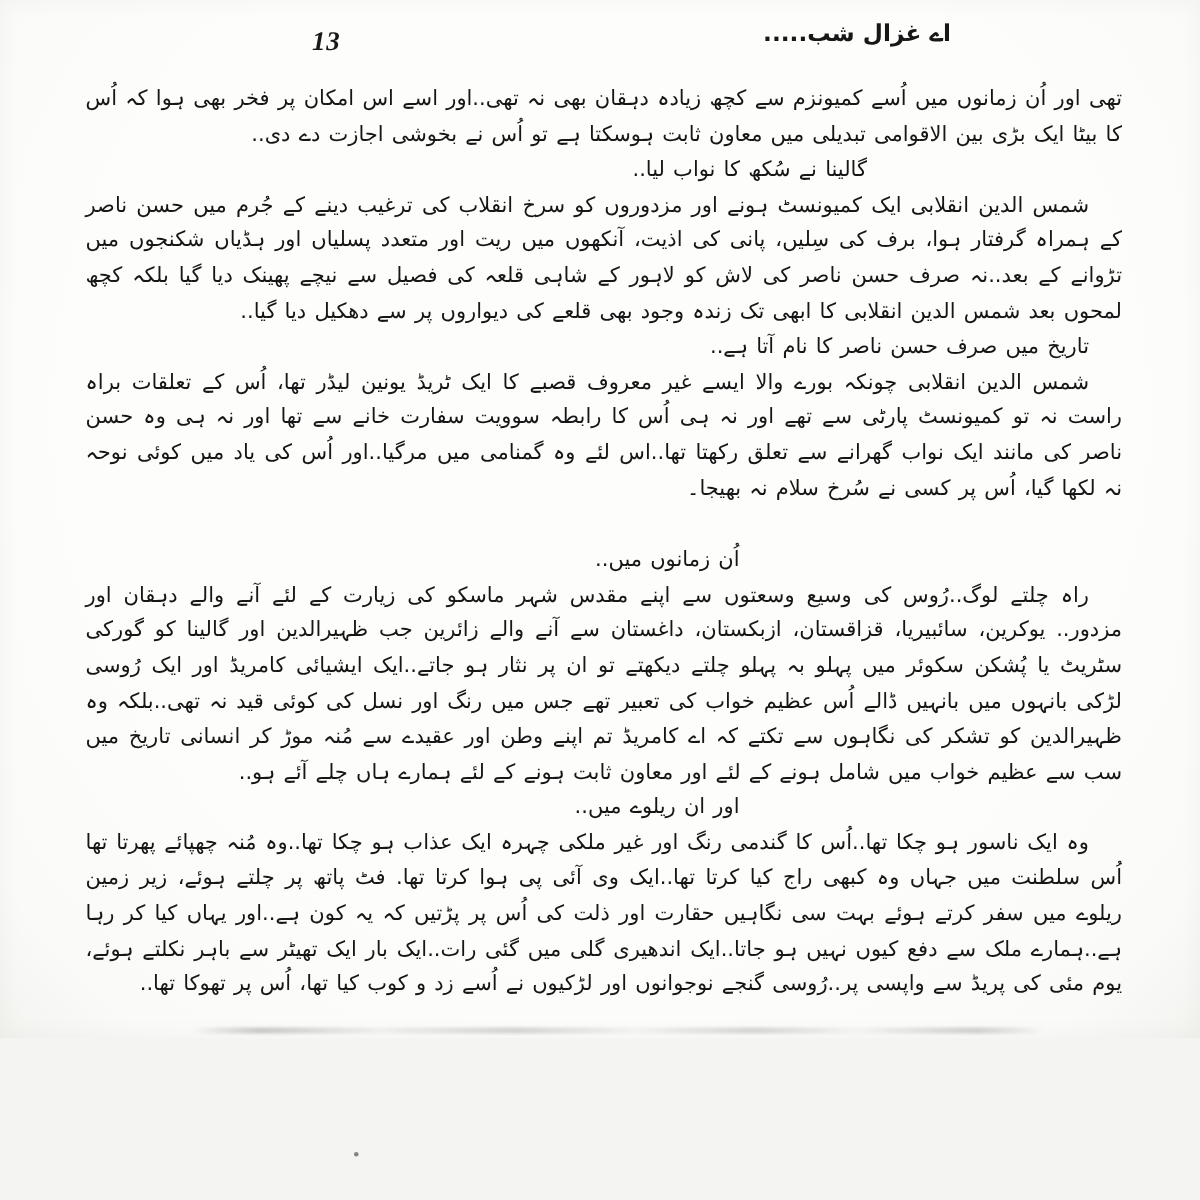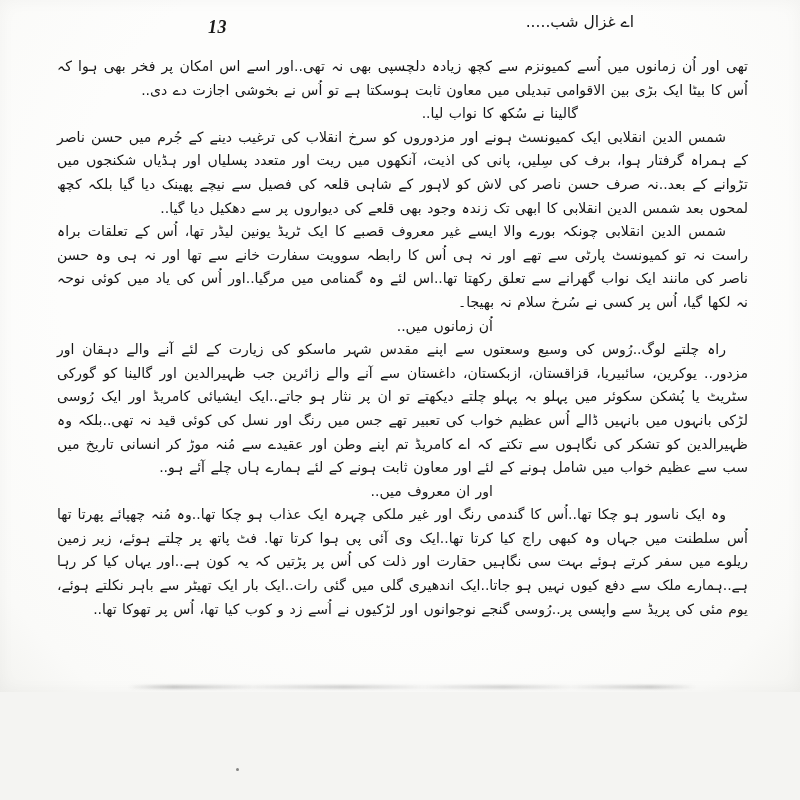--- a/index.html
+++ b/index.html
@@ -32,21 +32,21 @@
     letter-spacing: 0.5px;
     color: #191919;
   }
   .running-title {
     position: absolute;
     top: 13px;
     right: 166px;
     direction: rtl;
     unicode-bidi: embed;
     font-size: 15.5px;
-    font-weight: 400;
+    font-weight: 700;
     color: #171717;
     white-space: nowrap;
   }
   
   .body-text {
     position: absolute;
     top: 55px;
     left: 57px;
     right: 52px;
     direction: rtl;
@@ -57,21 +57,21 @@
     word-spacing: 1px;
     color: #161616;
   }
   .body-text p {
     margin: 0;
     padding: 0;
   }
   .body-text p.indent-small  { text-indent: 22px; }
   .body-text p.indent-large  { text-indent: 170px; }
   .body-text p.indent-xlarge { text-indent: 255px; }
-  .body-text p.gap-before    { }
+  .body-text p.gap-before    { margin-top: 24px; }
   
   .scan-speck {
     position: absolute;
     left: 236px;
     top: 768px;
     width: 3px;
     height: 3px;
     border-radius: 50%;
     background: rgba(40,40,40,0.55);
   }
@@ -98,27 +98,28 @@
 <body>
 
 <div class="page">
 
   <div>
     <span class="page-number">13</span>
     <span class="running-title">اے غزال شب.....</span>
   </div>
 
   <div class="body-text">
-      <p class="">تھی اور اُن زمانوں میں اُسے کمیونزم سے کچھ زیادہ دلچسپی بھی نہ تھی..اور اسے اس امکان پر فخر بھی ہوا کہ اُس کا بیٹا ایک بڑی بین الاقوامی تبدیلی میں معاون ثابت ہوسکتا ہے تو اُس نے بخوشی اجازت دے دی..</p>
+      <p class="">تھی اور اُن زمانوں میں اُسے کمیونزم سے کچھ زیادہ دہقان بھی نہ تھی..اور اسے اس امکان پر فخر بھی ہوا کہ اُس کا بیٹا ایک بڑی بین الاقوامی تبدیلی میں معاون ثابت ہوسکتا ہے تو اُس نے بخوشی اجازت دے دی..</p>
       <p class="indent-large">گالینا نے سُکھ کا نواب لیا..</p>
       <p class="indent-small">شمس الدین انقلابی ایک کمیونسٹ ہونے اور مزدوروں کو سرخ انقلاب کی ترغیب دینے کے جُرم میں حسن ناصر کے ہمراہ گرفتار ہوا، برف کی سِلیں، پانی کی اذیت، آنکھوں میں ریت اور متعدد پسلیاں اور ہڈیاں شکنجوں میں تڑوانے کے بعد..نہ صرف حسن ناصر کی لاش کو لاہور کے شاہی قلعہ کی فصیل سے نیچے پھینک دیا گیا بلکہ کچھ لمحوں بعد شمس الدین انقلابی کا ابھی تک زندہ وجود بھی قلعے کی دیواروں پر سے دھکیل دیا گیا..</p>
+      <p class="indent-small">تاریخ میں صرف حسن ناصر کا نام آتا ہے..</p>
       <p class="indent-small">شمس الدین انقلابی چونکہ بورے والا ایسے غیر معروف قصبے کا ایک ٹریڈ یونین لیڈر تھا، اُس کے تعلقات براہ راست نہ تو کمیونسٹ پارٹی سے تھے اور نہ ہی اُس کا رابطہ سوویت سفارت خانے سے تھا اور نہ ہی وہ حسن ناصر کی مانند ایک نواب گھرانے سے تعلق رکھتا تھا..اس لئے وہ گمنامی میں مرگیا..اور اُس کی یاد میں کوئی نوحہ نہ لکھا گیا، اُس پر کسی نے سُرخ سلام نہ بھیجا۔</p>
       <p class="indent-xlarge gap-before">اُن زمانوں میں..</p>
       <p class="indent-small">راہ چلتے لوگ..رُوس کی وسیع وسعتوں سے اپنے مقدس شہر ماسکو کی زیارت کے لئے آنے والے دہقان اور مزدور.. یوکرین، سائبیریا، قزاقستان، ازبکستان، داغستان سے آنے والے زائرین جب ظہیرالدین اور گالینا کو گورکی سٹریٹ یا پُشکن سکوئر میں پہلو بہ پہلو چلتے دیکھتے تو ان پر نثار ہو جاتے..ایک ایشیائی کامریڈ اور ایک رُوسی لڑکی بانہوں میں بانہیں ڈالے اُس عظیم خواب کی تعبیر تھے جس میں رنگ اور نسل کی کوئی قید نہ تھی..بلکہ وہ ظہیرالدین کو تشکر کی نگاہوں سے تکتے کہ اے کامریڈ تم اپنے وطن اور عقیدے سے مُنہ موڑ کر انسانی تاریخ میں سب سے عظیم خواب میں شامل ہونے کے لئے اور معاون ثابت ہونے کے لئے ہمارے ہاں چلے آئے ہو..</p>
-      <p class="indent-xlarge">اور ان معروف میں..</p>
+      <p class="indent-xlarge">اور ان ریلوے میں..</p>
       <p class="indent-small">وہ ایک ناسور ہو چکا تھا..اُس کا گندمی رنگ اور غیر ملکی چہرہ ایک عذاب ہو چکا تھا..وہ مُنہ چھپائے پھرتا تھا اُس سلطنت میں جہاں وہ کبھی راج کیا کرتا تھا..ایک وی آئی پی ہوا کرتا تھا. فٹ پاتھ پر چلتے ہوئے، زیر زمین ریلوے میں سفر کرتے ہوئے بہت سی نگاہیں حقارت اور ذلت کی اُس پر پڑتیں کہ یہ کون ہے..اور یہاں کیا کر رہا ہے..ہمارے ملک سے دفع کیوں نہیں ہو جاتا..ایک اندھیری گلی میں گئی رات..ایک بار ایک تھیٹر سے باہر نکلتے ہوئے، یوم مئی کی پریڈ سے واپسی پر..رُوسی گنجے نوجوانوں اور لڑکیوں نے اُسے زد و کوب کیا تھا، اُس پر تھوکا تھا..</p>
     </div>
 
   <div class="scan-speck"></div>
 
   <div class="scan-edge-artifact"></div>
 
 </div>
 
 </body></html>

